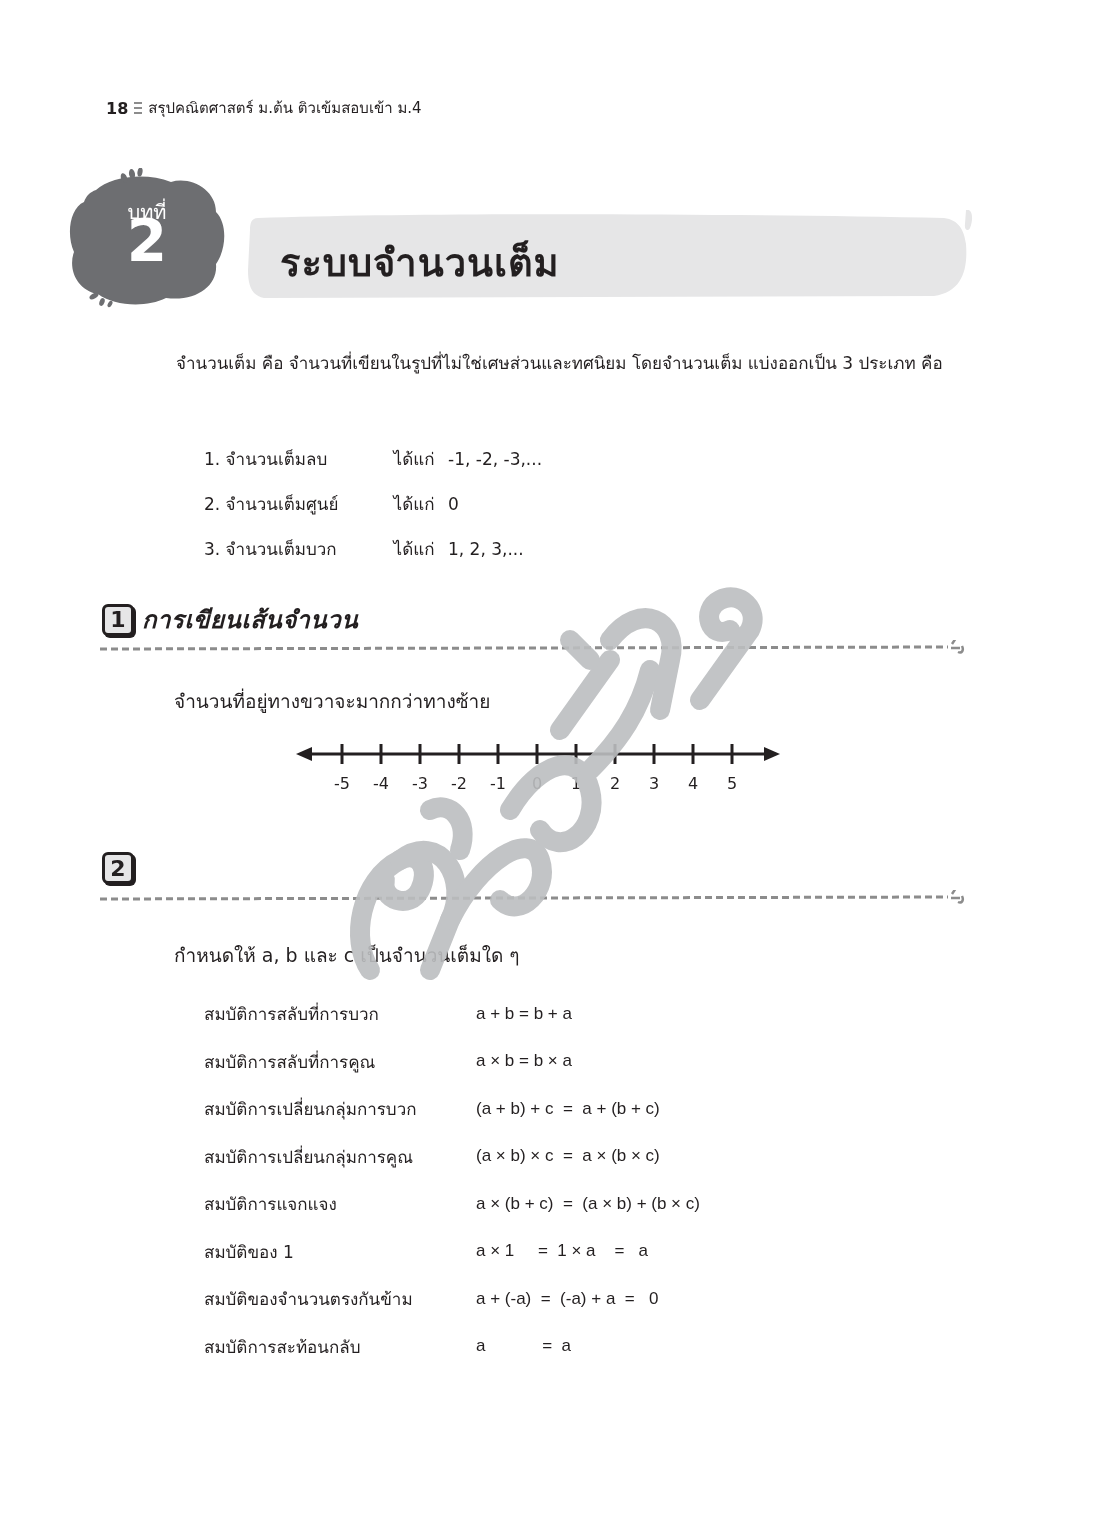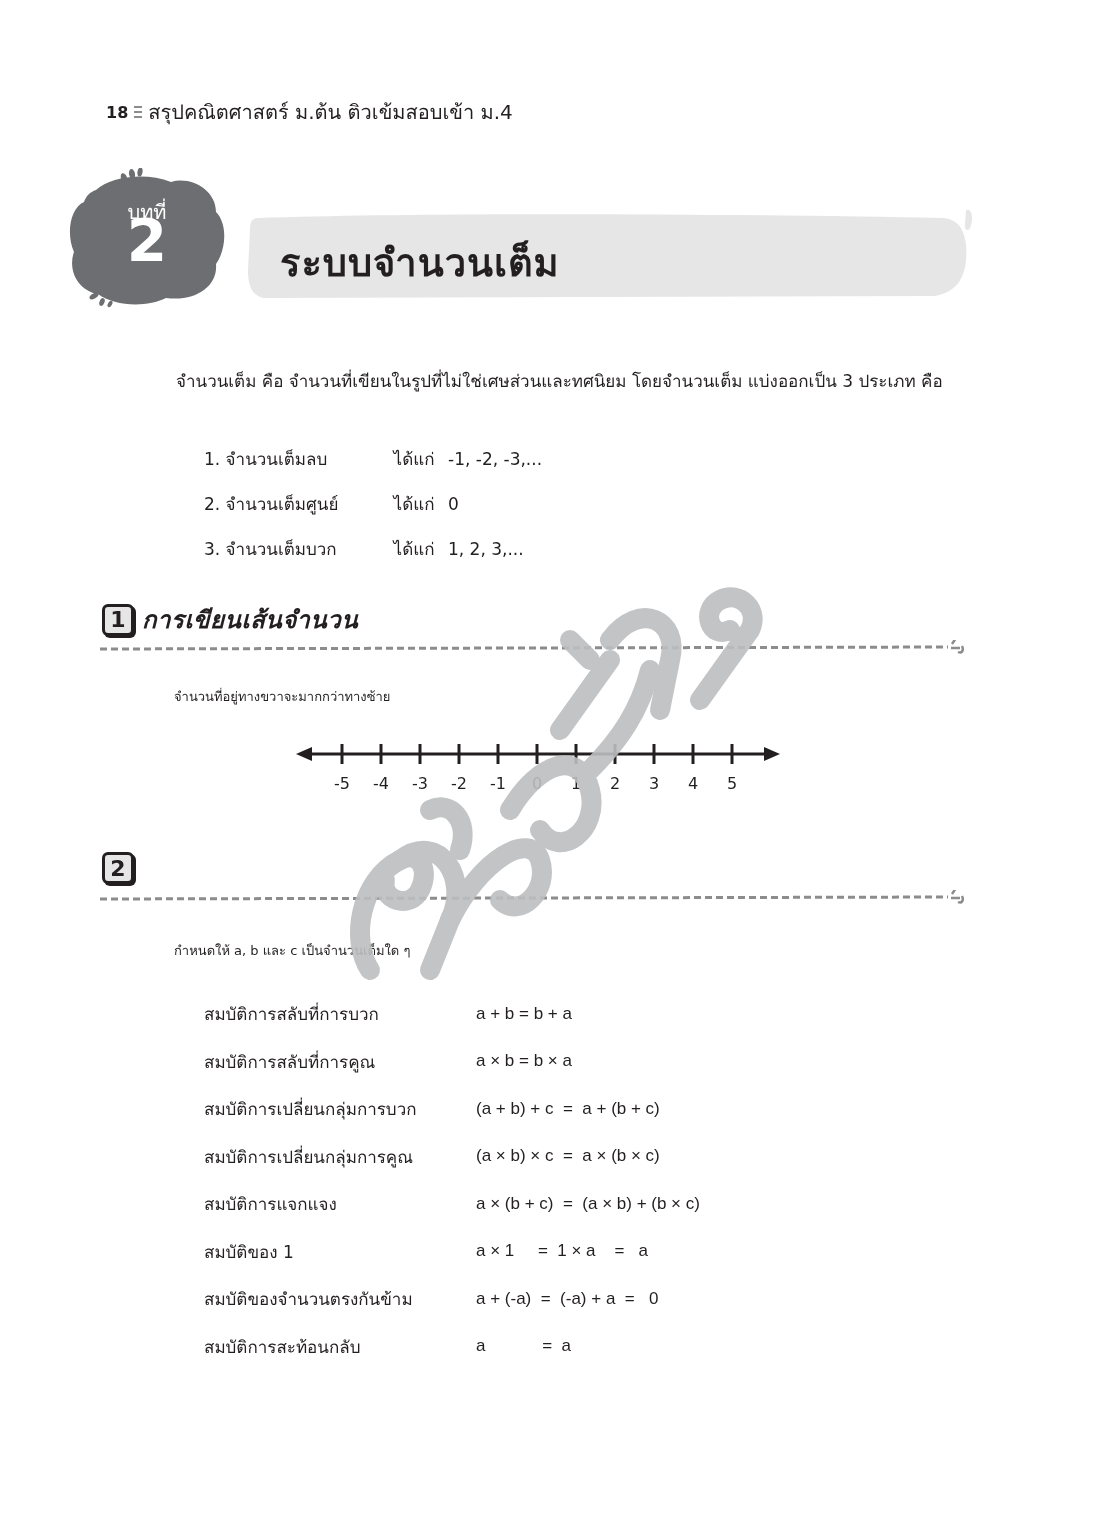--- a/index.html
+++ b/index.html
@@ -6,45 +6,45 @@
   html, body { width: 1093px; height: 1536px; background: #ffffff; overflow: hidden; }
   body { position: relative; font-family: "DejaVu Sans", "Liberation Sans", sans-serif; color: #231f20; }
 
   .page-header { position: absolute; left: 82px; top: 96px; font-size: 15px; display: flex; align-items: center; gap: 6px; }
   .page-number { font-weight: bold; font-size: 16px; margin-left: 24px; }
   .header-mark { display: inline-block; width: 8px; height: 14px; position: relative; }
   .header-mark i { position: absolute; left: 0; width: 8px; height: 2px; background: #8c8c8c; }
   .header-mark i:nth-child(1) { top: 1px; }
   .header-mark i:nth-child(2) { top: 6px; }
   .header-mark i:nth-child(3) { top: 11px; }
-  .book-title { font-size: 20px; color: #231f20; }
+  .book-title { font-size: 15px; color: #231f20; }
 
   .chapter-blob { position: absolute; left: 66px; top: 168px; width: 162px; height: 140px; }
   .chapter-blob svg { position: absolute; left: 0; top: 0; }
   .chapter-label { position: absolute; left: 0; width: 162px; top: 28px; text-align: center; color: #ffffff; font-size: 20px; }
   .chapter-num { position: absolute; left: 0; width: 162px; top: 44px; text-align: center; color: #ffffff; font-size: 58px; font-weight: bold; line-height: 1; }
 
   .chapter-banner { position: absolute; left: 244px; top: 210px; width: 726px; height: 90px; }
   .chapter-banner svg { position: absolute; left: 0; top: 0; }
   .chapter-title { position: absolute; left: 36px; top: 22px; font-size: 38px; font-weight: bold; color: #231f20; letter-spacing: 1px; text-align: right; }
 
-  .intro { position: absolute; left: 100px; top: 364px; width: 876px; font-size: 17px; line-height: 34px; text-indent: 76px; text-align: justify; }
+  .intro { position: absolute; left: 100px; top: 346px; width: 876px; font-size: 17px; line-height: 34px; text-indent: 76px; text-align: justify; }
 
   .types { position: absolute; left: 204px; top: 436px; font-size: 17px; }
   .type-row { display: flex; height: 45px; align-items: center; }
   .type-name { width: 176px; }
   .type-verb { width: 68px; text-align: center; }
 
   .section-heading { position: absolute; left: 102px; display: flex; align-items: center; gap: 8px; }
   .section-badge { width: 32px; height: 32px; border: 3px solid #231f20; border-radius: 6px; background: #e6e6e7; display: flex; align-items: center; justify-content: center; font-weight: bold; font-size: 22px; box-shadow: 2px 2px 0 #231f20; }
   .section-title { font-size: 24px; font-weight: bold; letter-spacing: 0.5px; font-style: italic; }
 
   .divider { position: absolute; left: 100px; width: 870px; height: 16px; }
 
-  .body-text { position: absolute; left: 174px; font-size: 13px; }
+  .body-text { position: absolute; left: 174px; font-size: 19px; }
 
   .number-line { position: absolute; left: 296px; top: 742px; width: 484px; height: 56px; }
   .nl-label { position: absolute; top: 32px; font-size: 16px; width: 20px; margin-left: -10px; text-align: center; }
 
   .props { position: absolute; left: 204px; top: 990px; font-size: 17px; }
   .prop-row { display: flex; height: 47.5px; align-items: center; }
   .prop-name { width: 272px; }
   .prop-formula { white-space: pre; font-family: "Liberation Sans", sans-serif; font-size: 17px; }
 
   .watermark { position: absolute; left: 340px; top: 560px; width: 450px; height: 440px; pointer-events: none; }

